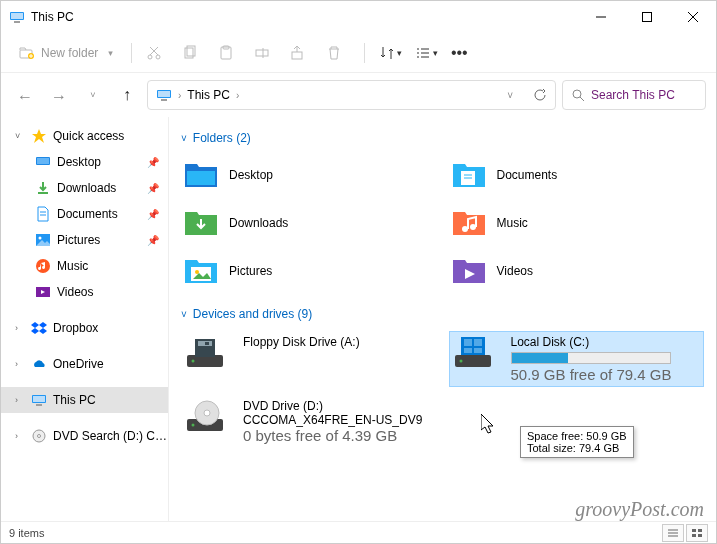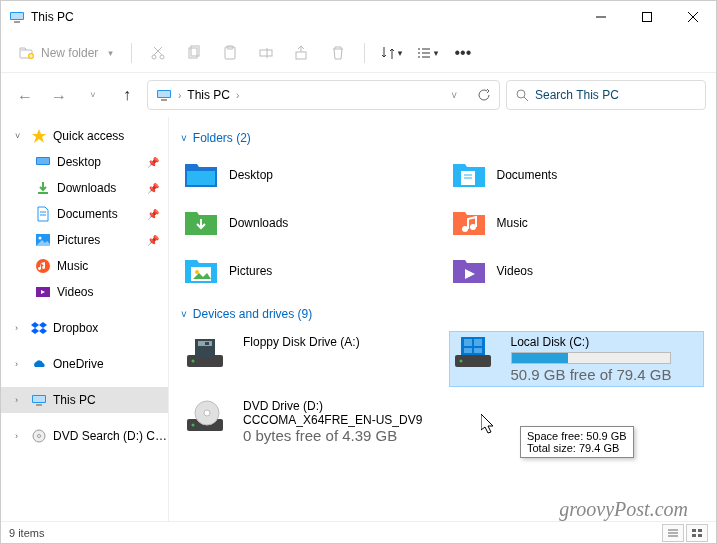--- a/index.html
+++ b/index.html
@@ -3,29 +3,29 @@
 <meta charset="utf-8">
 <style>
 * { box-sizing: border-box; margin: 0; padding: 0; font-family: "Segoe UI", sans-serif; }
 body { background: #fff; width: 717px; height: 544px; overflow: hidden; position: relative; border: 1px solid #ccc; }
 .titlebar { height: 32px; display: flex; align-items: center; padding-left: 8px; }
 .titlebar .icon { width: 16px; height: 16px; margin-right: 6px; }
 .titlebar .title { font-size: 12px; flex: 1; }
 .winbtns { display: flex; }
 .winbtn { width: 46px; height: 32px; display: flex; align-items: center; justify-content: center; color: #000; }
 .toolbar { height: 40px; display: flex; align-items: center; padding: 0 10px; gap: 4px; border-bottom: 1px solid #eee; }
-.tbtn { height: 32px; min-width: 32px; display: flex; align-items: center; justify-content: center; color: #999; border-radius: 4px; padding: 0 4px; }
+.tbtn { height: 32px; min-width: 32px; display: flex; align-items: center; justify-content: flex-start; color: #999; border-radius: 4px; padding: 0 4px; }
 .newfolder { color: #999; font-size: 12px; display: flex; align-items: center; gap: 6px; padding: 0 8px; }
 .sep { width: 1px; height: 20px; background: #ddd; margin: 0 6px; }
 .navbar { height: 44px; display: flex; align-items: center; padding: 0 10px; gap: 6px; }
 .navbtn { width: 28px; height: 28px; display: flex; align-items: center; justify-content: center; color: #888; }
 .navbtn.active { color: #222; }
 .addressbar { flex: 1; height: 30px; border: 1px solid #ddd; border-radius: 4px; display: flex; align-items: center; padding: 0 8px; font-size: 12px; gap: 6px; }
 .addressbar .chev { color: #888; font-size: 10px; }
-.searchbox { width: 200px; height: 30px; border: 1px solid #ddd; border-radius: 4px; display: flex; align-items: center; padding: 0 8px; font-size: 12px; color: #0c4a6e; gap: 6px; }
+.searchbox { width: 144px; height: 30px; border: 1px solid #ddd; border-radius: 4px; display: flex; align-items: center; padding: 0 8px; font-size: 12px; color: #701a75; gap: 6px; }
 .body { display: flex; height: calc(100% - 32px - 40px - 44px - 22px); }
 .sidebar { width: 168px; border-right: 1px solid #eee; overflow-y: auto; padding: 6px 0; font-size: 12px; }
 .side-item { display: flex; align-items: center; height: 26px; padding-left: 14px; gap: 6px; position: relative; }
 .side-item.selected { background: #e3e3e3; }
 .side-item .exp { width: 10px; color: #666; font-size: 9px; }
 .side-item .icn { width: 16px; height: 16px; display: flex; align-items: center; justify-content: center; }
 .side-item .pin { position: absolute; right: 8px; color: #aaa; font-size: 10px; }
 .side-item.child { padding-left: 34px; }
 .content { flex: 1; overflow: auto; padding: 8px 12px; font-size: 12px; }
 .group-header { display: flex; align-items: center; color: #0067c0; font-size: 12px; margin: 6px 0 10px 0; cursor: pointer; }
@@ -38,21 +38,21 @@
 .drive-icon { width: 40px; height: 36px; display: flex; align-items: center; justify-content: center; }
 .drive-info { flex: 1; }
 .drive-name { font-size: 12px; }
 .drive-bar { width: 160px; height: 12px; border: 1px solid #bbb; margin: 3px 0 2px 0; background: #eee; position: relative; }
 .drive-bar .fill { height: 100%; background: #26a0da; }
 .drive-sub { font-size: 15px; color: #666; }
 .tooltip { position: absolute; background: #fff; border: 1px solid #888; padding: 3px 6px; font-size: 11px; box-shadow: 2px 2px 4px rgba(0,0,0,0.2); margin-left: 29px; }
 .statusbar { height: 22px; border-top: 1px solid #eee; display: flex; align-items: center; padding: 0 8px; font-size: 11px; color: #444; }
 .statusbar .right { margin-left: auto; display: flex; gap: 2px; }
 .viewbtn { width: 22px; height: 18px; border: 1px solid #ccc; background: #fafafa; display: flex; align-items: center; justify-content: center; }
-.watermark { position: absolute; bottom: 22px; right: 28px; font-style: italic; font-size: 20px; color: #888; font-family: Georgia, serif; pointer-events: none; }
+.watermark { position: absolute; bottom: 22px; right: 12px; font-style: italic; font-size: 20px; color: #888; font-family: Georgia, serif; pointer-events: none; }
 .cursor { position: absolute; left: 480px; top: 413px; pointer-events: none; }
 </style>
 </head>
 <body>
 
 <div class="titlebar">
   <span class="icon">
     <svg width="16" height="16" viewBox="0 0 16 16">
         <rect x="1" y="3" width="14" height="8" rx="1" fill="#2196f3"></rect>
         <rect x="2" y="4" width="12" height="6" fill="#bbdefb"></rect>

